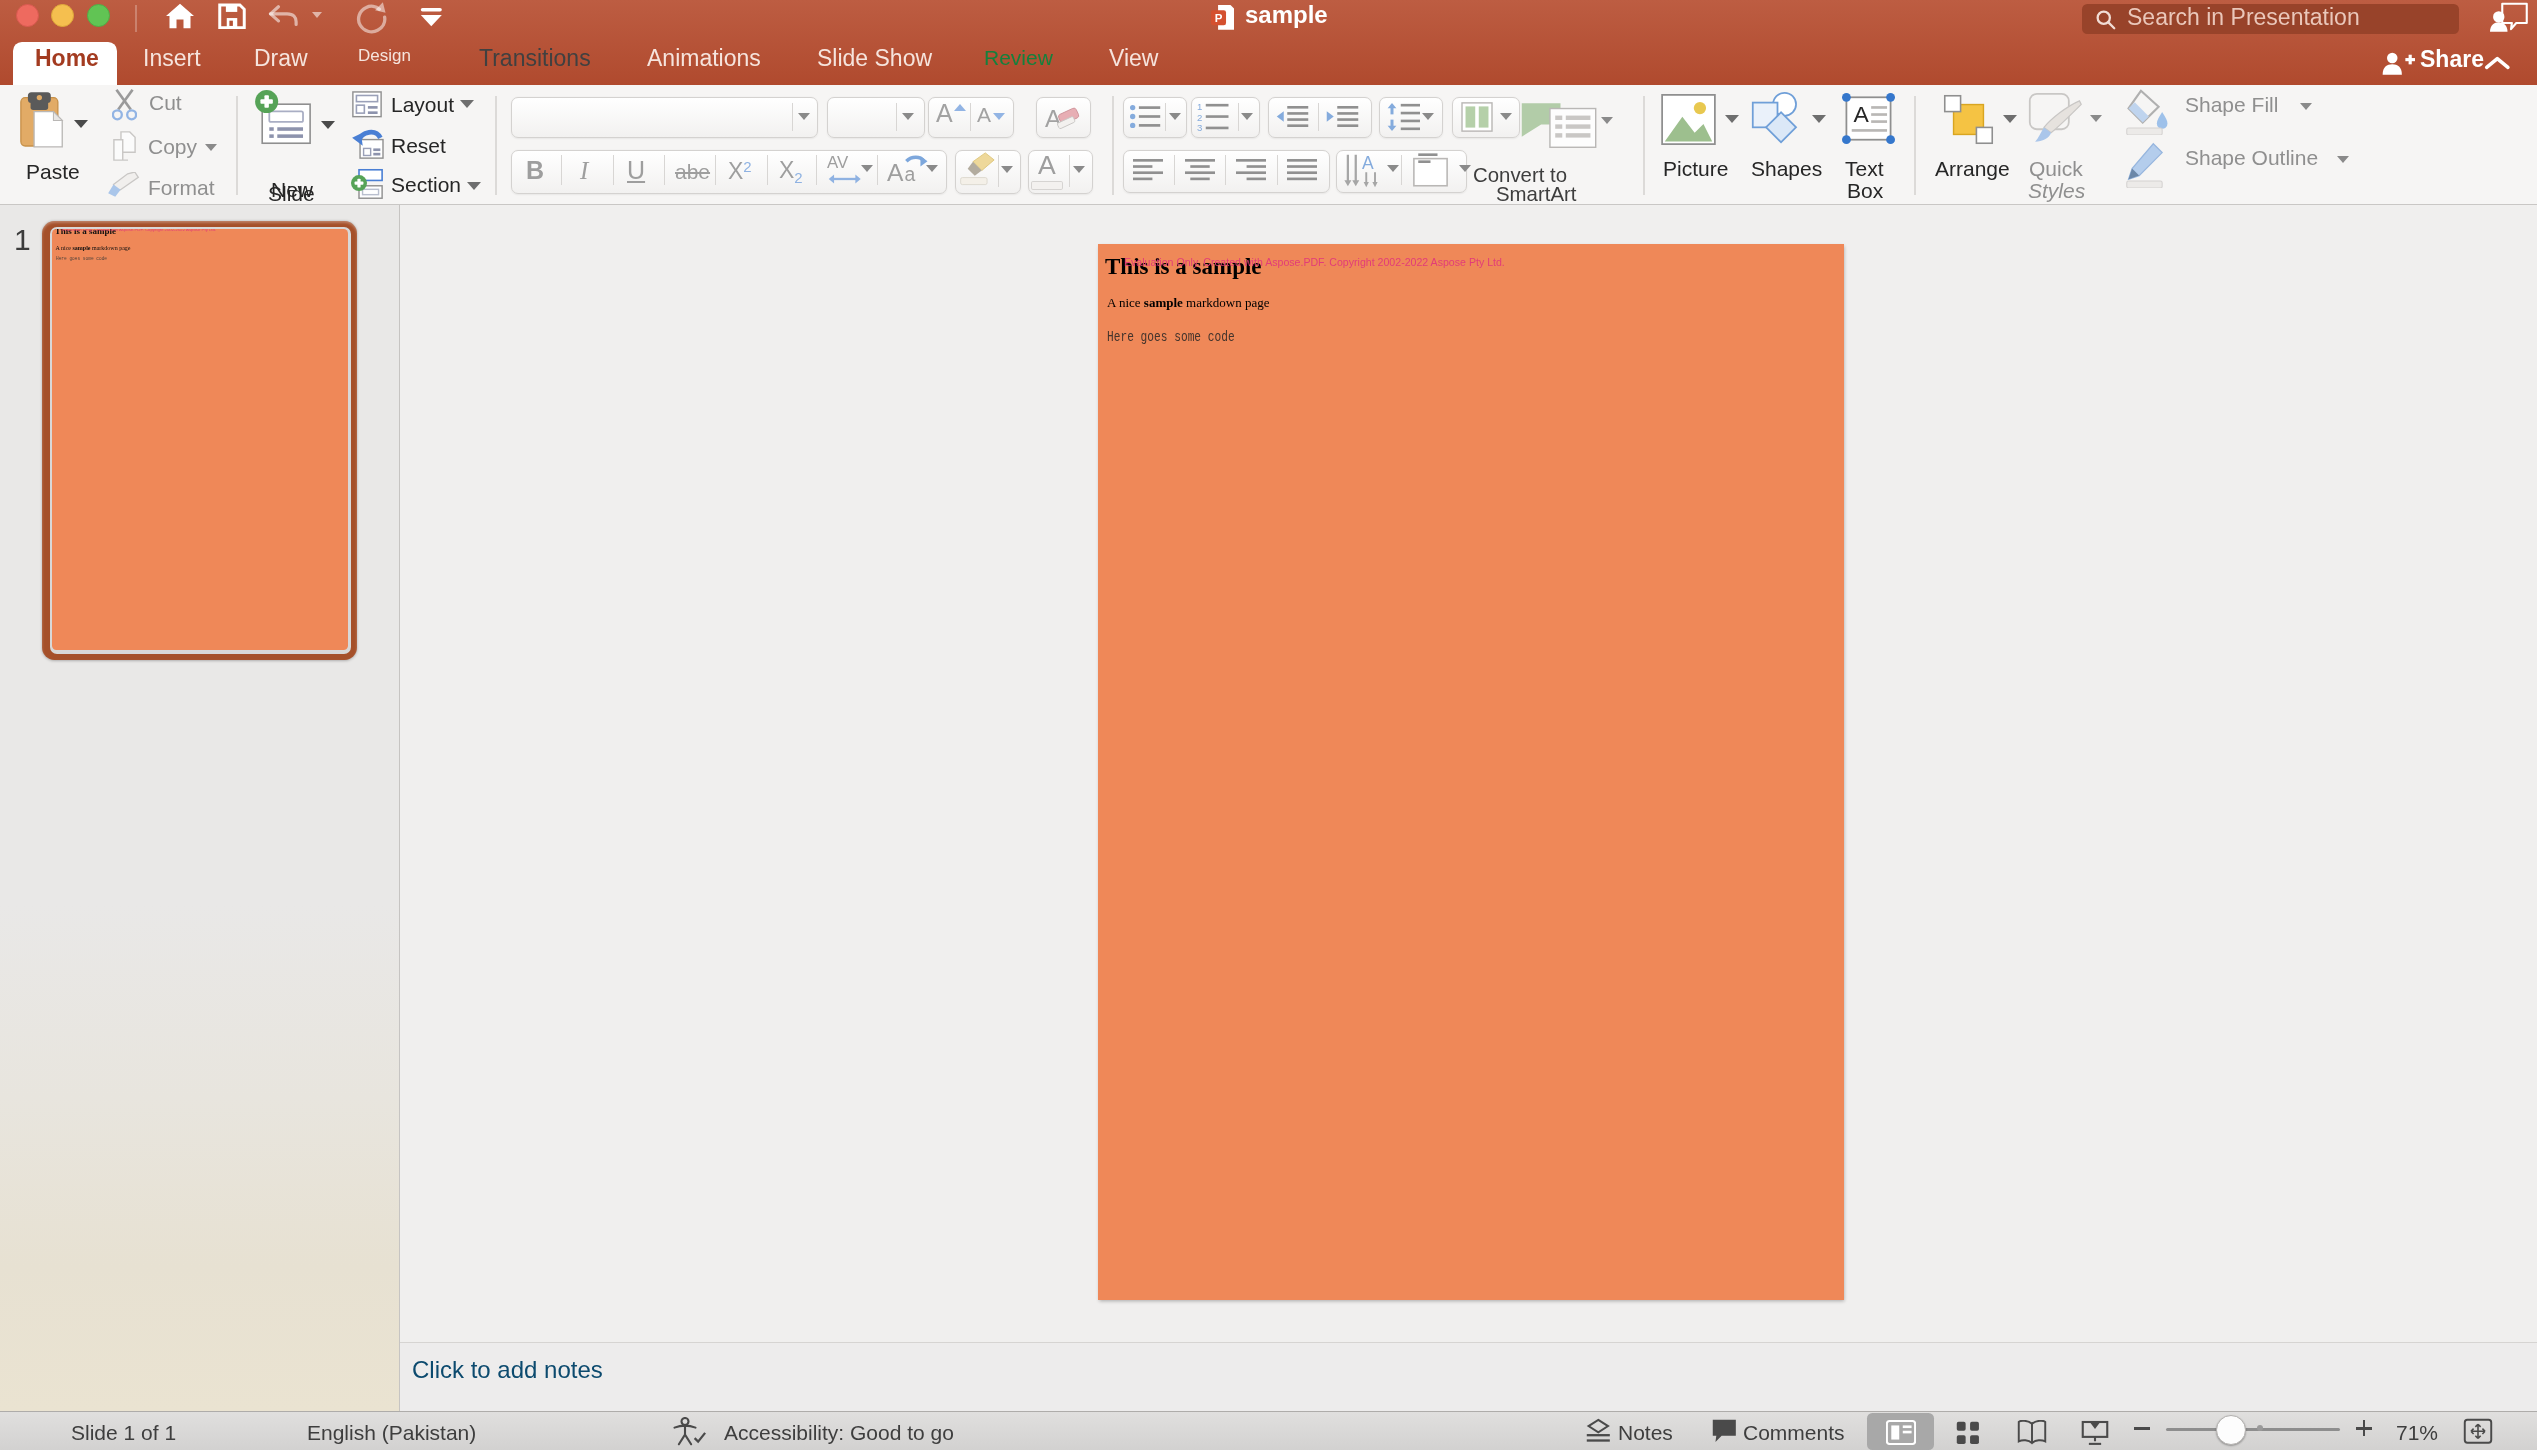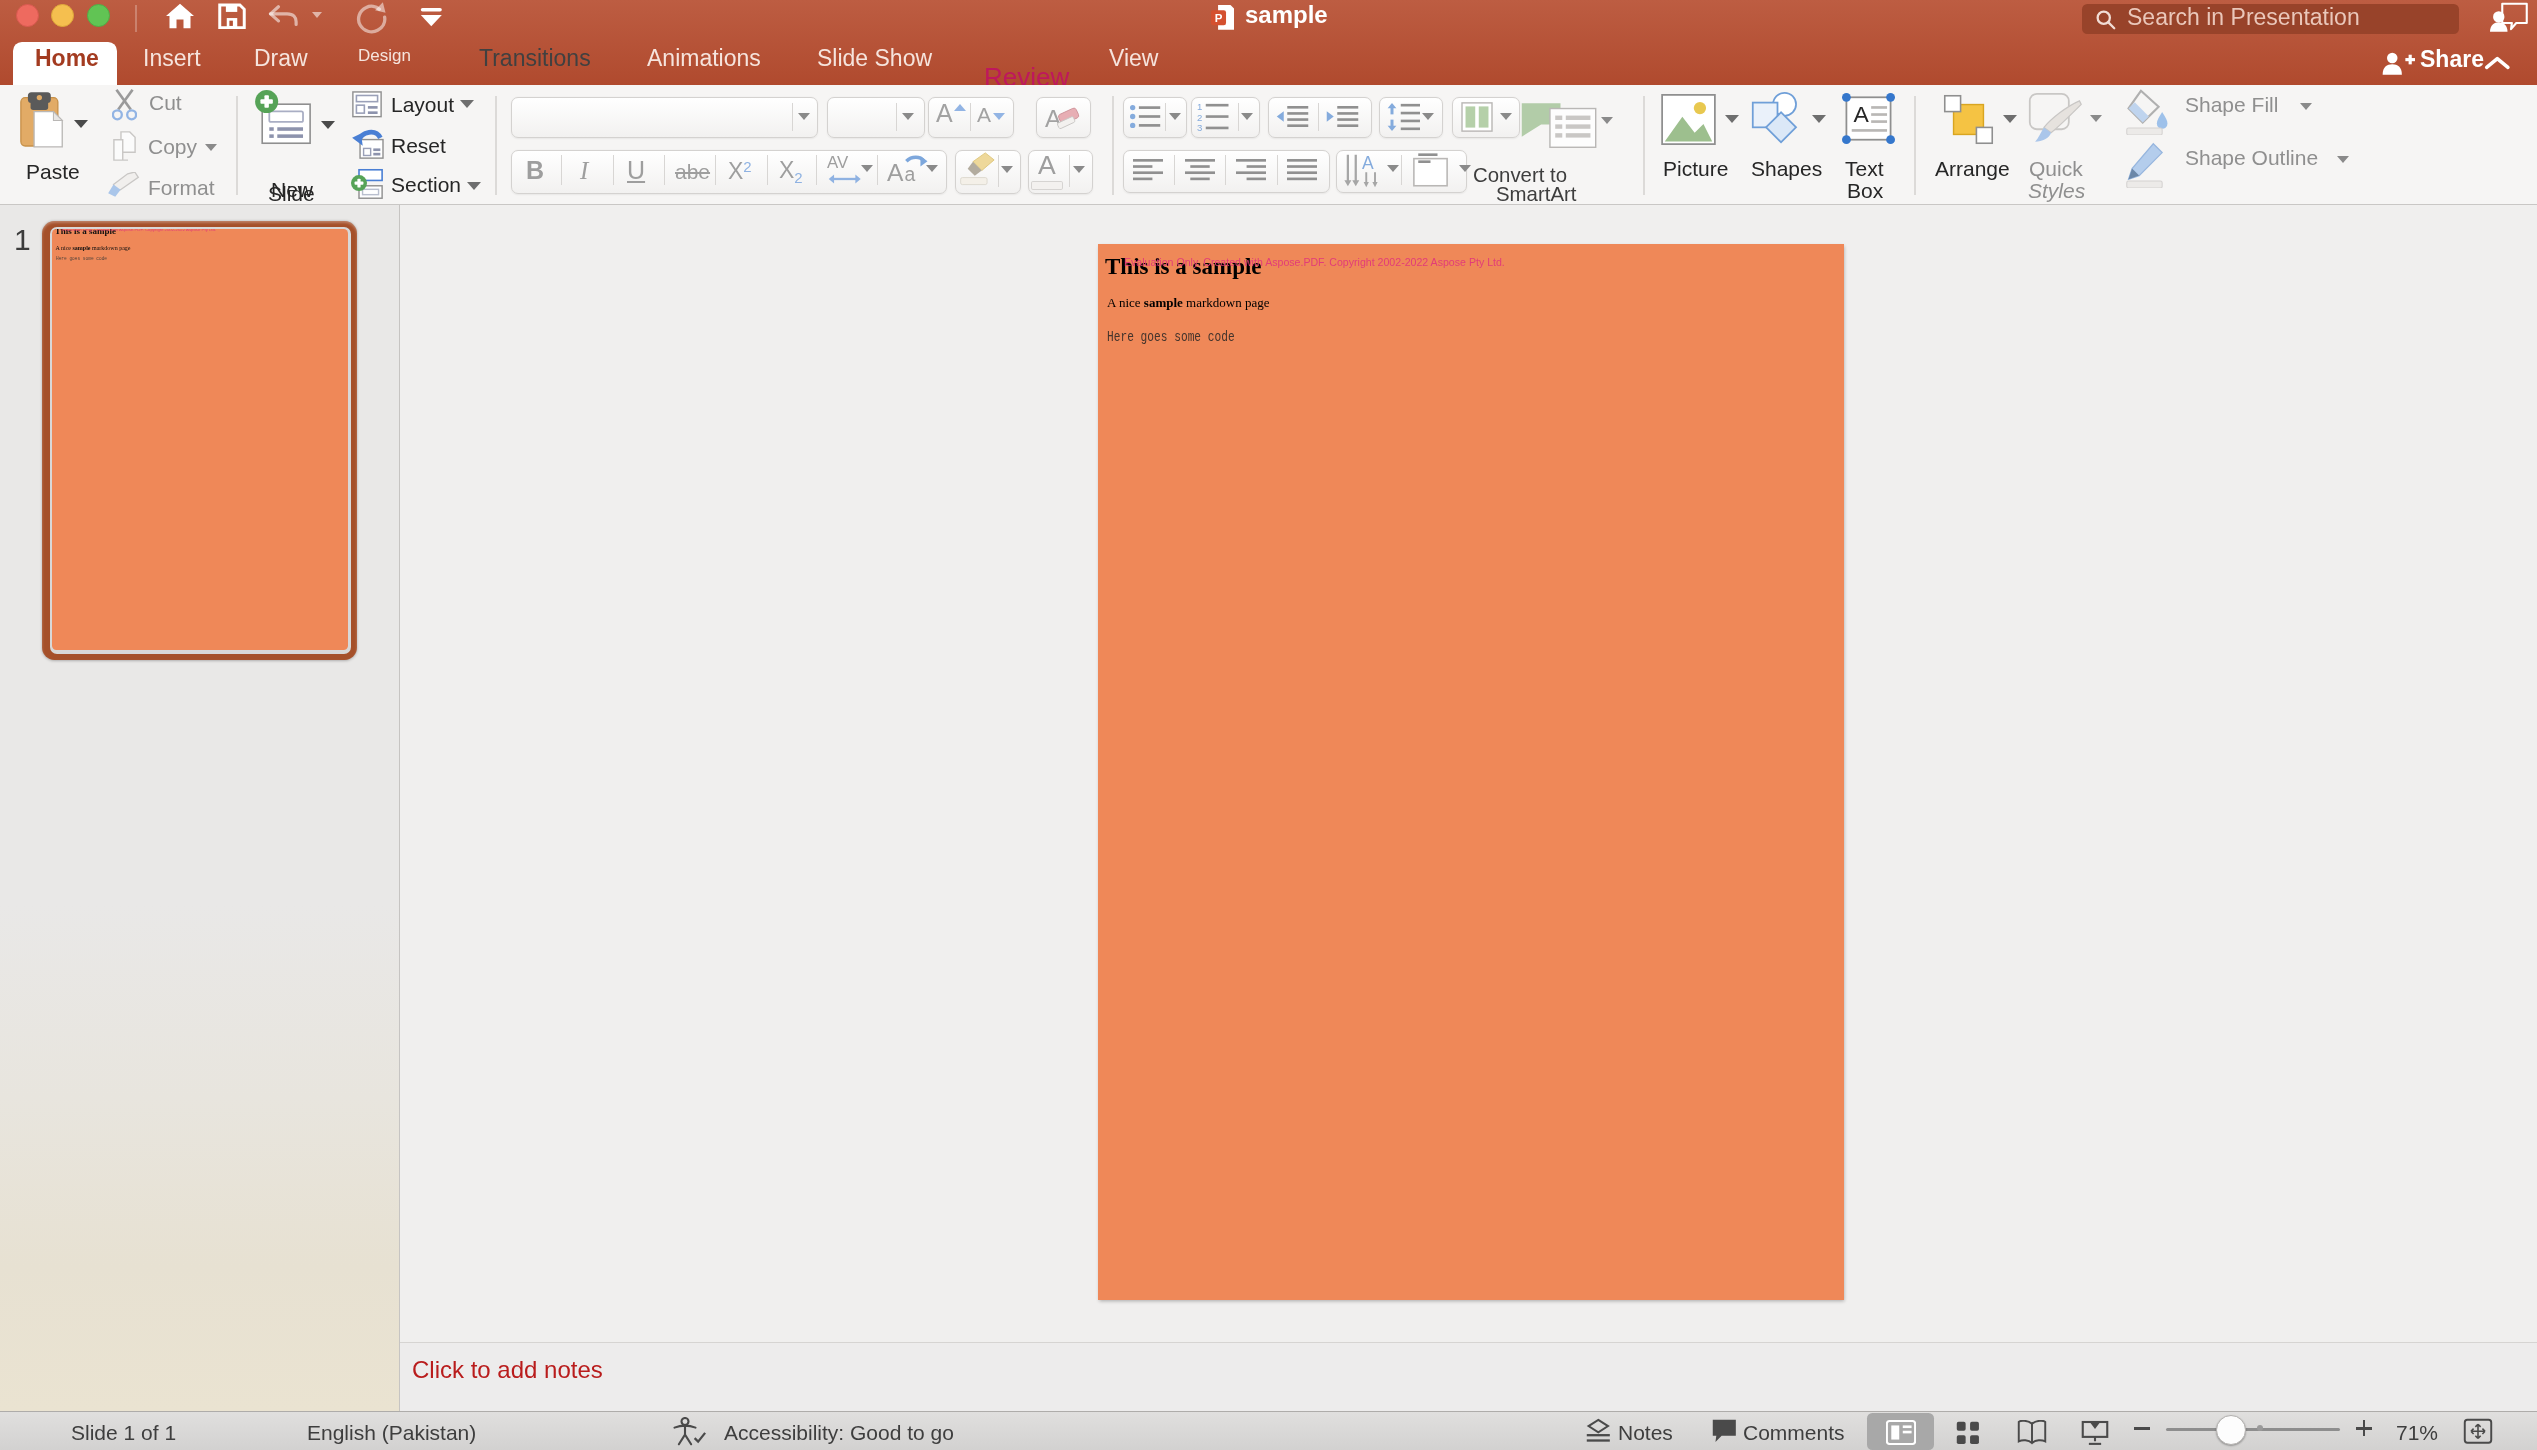--- a/index.html
+++ b/index.html
@@ -75,21 +75,21 @@
   </svg>
 
   <div class="abs" style="left:13.3px;top:42px;width:104px;height:43px;background:#ffffff;border-radius:8.9px 8.9px 0 0;"></div>
   <div class="abs" style="left:35px;top:47px;font-size:23px;font-weight:bold;color:#a33b20;">Home</div>
   <div class="abs" style="left:143px;top:47px;font-size:23px;color:#f6e4dd;">Insert</div>
   <div class="abs" style="left:254px;top:47px;font-size:23px;color:#f6e4dd;">Draw</div>
   <div class="abs" style="left:358px;top:47px;font-size:17px;color:#f6e4dd;">Design</div>
   <div class="abs" style="left:479px;top:47px;font-size:23px;color:#404040;">Transitions</div>
   <div class="abs" style="left:647px;top:47px;font-size:23px;color:#f6e4dd;">Animations</div>
   <div class="abs" style="left:817px;top:47px;font-size:23px;color:#f6e4dd;">Slide Show</div>
-  <div class="abs" style="left:984px;top:47px;font-size:26px;color:#be185d;margin-top:17px;">Review</div>
+  <div class="abs" style="left:984px;top:47px;font-size:21px;color:#15803d;">Review</div>
   <div class="abs" style="left:1109px;top:47px;font-size:23px;color:#f6e4dd;">View</div>
 
   <svg class="ic" style="left:2380px;top:50px;" width="35" height="26.6" viewBox="0 0 40 30">
     <circle cx="14" cy="9" r="6" fill="#ffffff"></circle>
     <path d="M3 28 C3 19 8 16 14 16 C20 16 25 19 25 28 Z" fill="#ffffff"></path>
     <rect x="29" y="9" width="11" height="3.6" fill="#ffffff"></rect>
     <rect x="32.7" y="5.2" width="3.6" height="11" fill="#ffffff"></rect>
   </svg>
   <div class="abs" style="left:2420px;top:48px;font-size:23px;font-weight:bold;color:#ffffff;">Share</div>
   <svg class="ic" style="left:2484px;top:55px;" width="26.6" height="17.7" viewBox="0 0 30 20">
@@ -436,21 +436,21 @@
     <div style="position:absolute;left:3.5px;top:27.4px;font-size:5.6px;font-family:'Liberation Mono',monospace;color:#53443c;transform:scaleX(0.8);transform-origin:0 0;">Here goes some code</div>
   </div>
 
   <div class="abs" id="slide" style="left:1098px;top:244px;width:746px;height:1056px;background:#ef8858;box-shadow:0.9px 1.8px 3.5px rgba(0,0,0,0.28);"></div>
   <div class="abs" style="left:1124px;top:257px;font-size:10.6px;color:#e23c78;white-space:nowrap;z-index:5;">Evaluation Only. Created with Aspose.PDF. Copyright 2002-2022 Aspose Pty Ltd.</div>
   <div class="abs" style="left:1105px;top:255px;font-size:23px;font-weight:bold;font-family:'Liberation Serif',serif;color:#000000;">This is a sample</div>
   <div class="abs" style="left:1107px;top:296px;font-size:13px;font-family:'Liberation Serif',serif;color:#000000;">A nice <b>sample</b> markdown page</div>
   <div class="abs" style="left:1107px;top:330px;font-size:14px;font-family:'Liberation Mono',monospace;color:#44342c;transform:scaleX(0.8);transform-origin:0 0;">Here goes some code</div>
 
   <div class="abs" id="notes" style="left:400px;top:1342px;width:2137px;height:69px;background:#edecec;border-top:1.8px solid #d6d4d2;"></div>
-  <div class="abs" style="left:412px;top:1358px;font-size:24px;color:#b91c1c;">Click to add notes</div>
+  <div class="abs" style="left:412px;top:1358px;font-size:24px;color:#0c4a6e;">Click to add notes</div>
 
   <div class="abs" id="statusbar" style="left:0;top:1411px;width:2538px;height:39px;background:linear-gradient(#e0dfde,#d2d1d0);border-top:1.8px solid #aeacaa;"></div>
   <div class="abs" style="left:71px;top:1422px;font-size:21px;color:#3e3e3e;">Slide 1 of 1</div>
   <div class="abs" style="left:307px;top:1422px;font-size:21px;color:#3e3e3e;">English (Pakistan)</div>
   <svg class="ic" style="left:671px;top:1417px;" width="35" height="30" viewBox="0 0 40 34">
     <circle cx="16" cy="5" r="4" fill="none" stroke="#4a4a4a" stroke-width="2.4"></circle>
     <path d="M4 12 C12 9 20 9 28 12 M16 11 L16 20 M16 20 L9 31 M16 20 L23 31" fill="none" stroke="#4a4a4a" stroke-width="2.4" stroke-linecap="round"></path>
     <path d="M27 24 L31 28 L39 18" fill="none" stroke="#4a4a4a" stroke-width="2.6"></path>
   </svg>
   <div class="abs" style="left:724px;top:1422px;font-size:21px;color:#3e3e3e;">Accessibility: Good to go</div>

